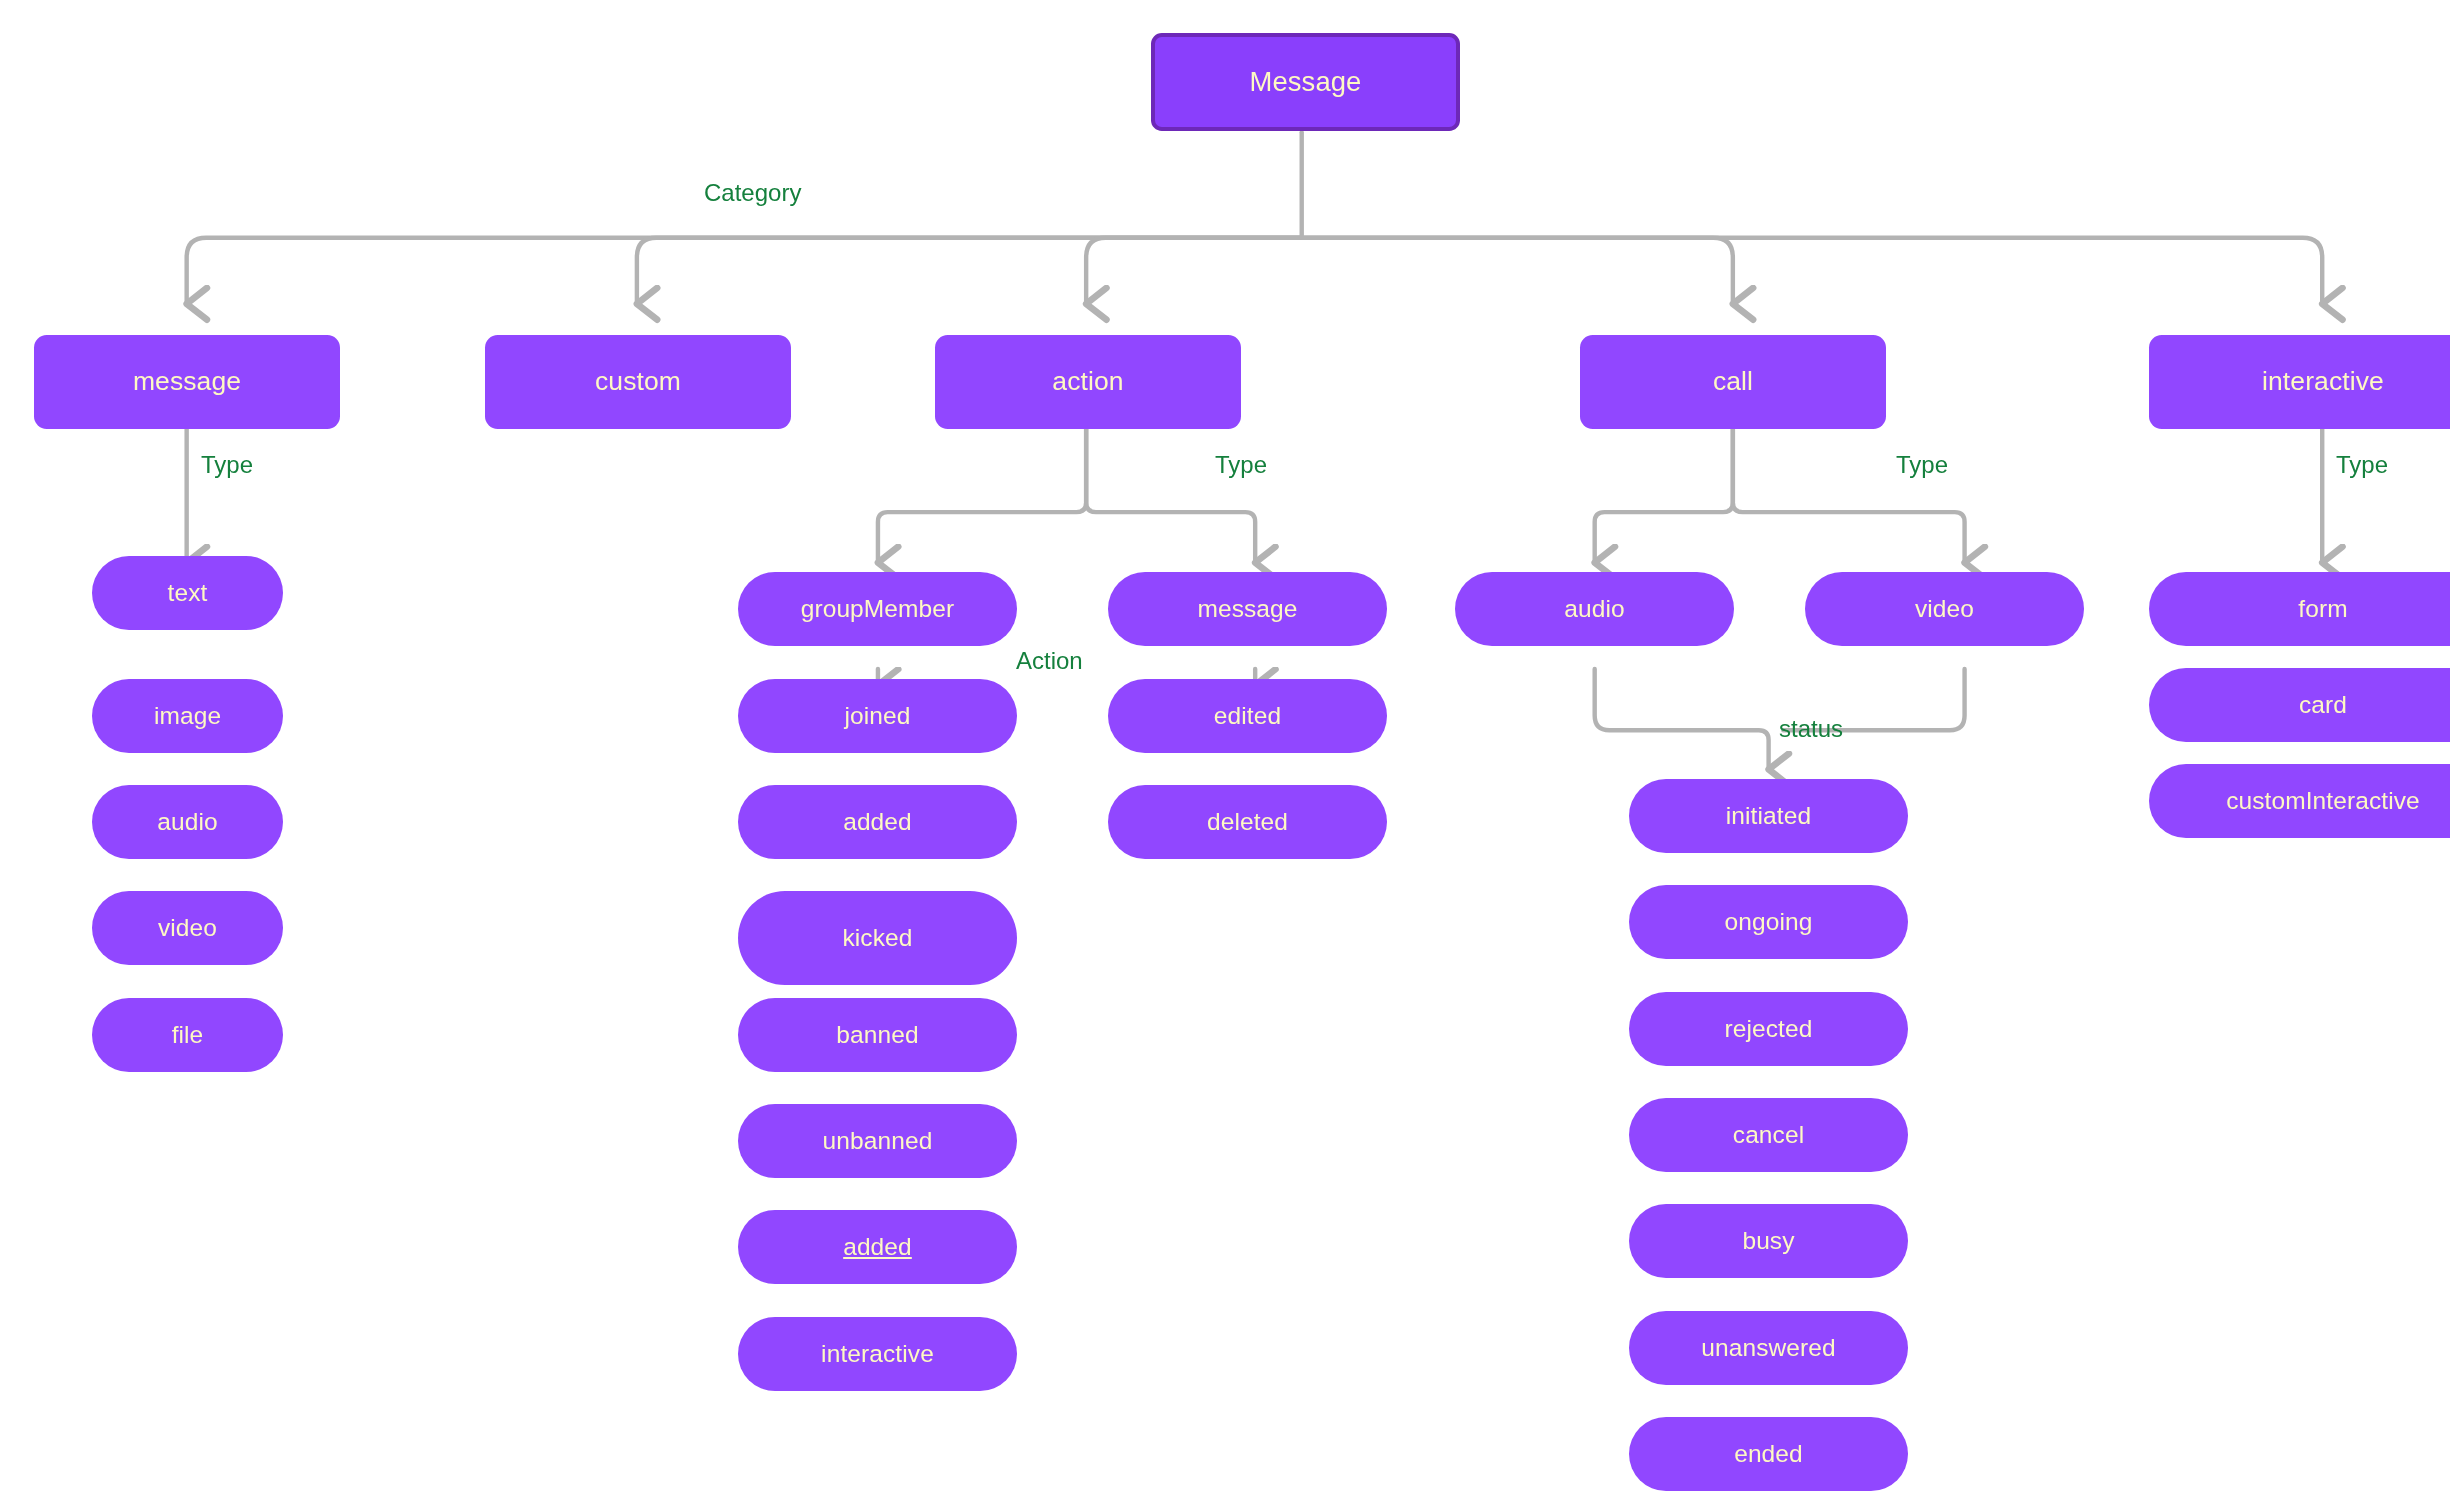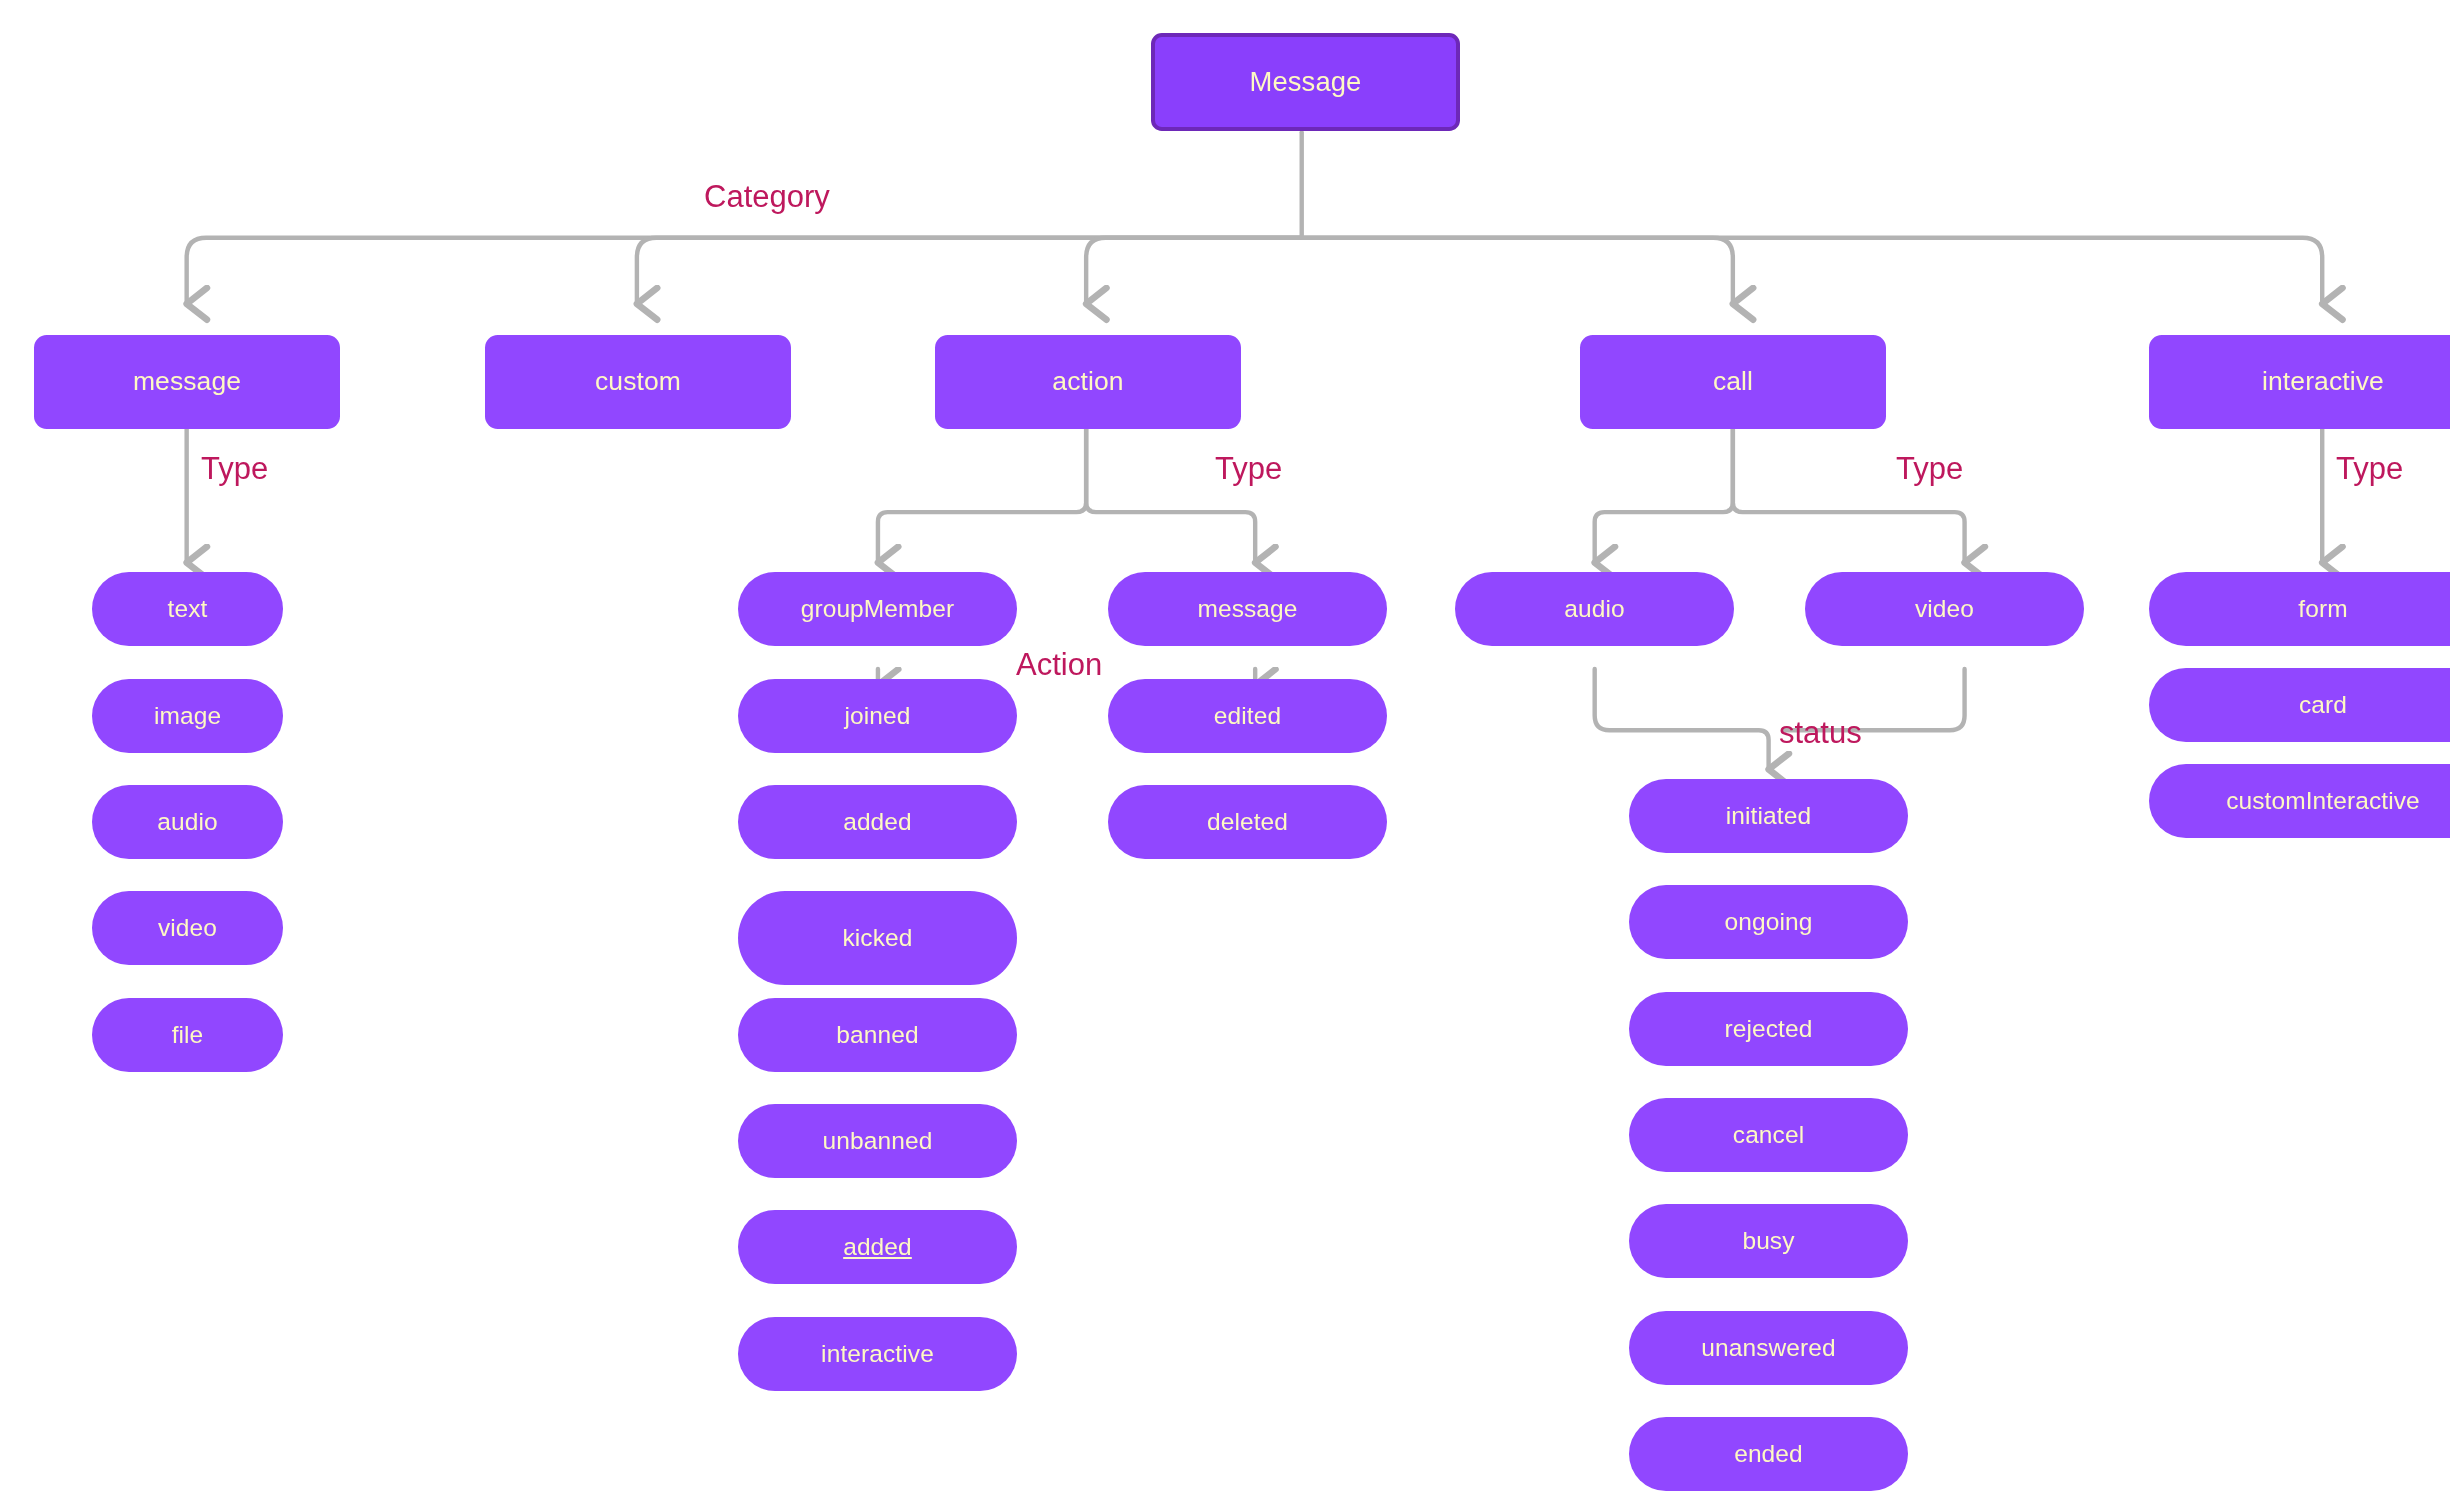--- a/index.html
+++ b/index.html
@@ -47,22 +47,22 @@
   .node.cat {
     border-radius: 12.7px;
     font-size: 26.5px;
   }
   .node.leaf {
     border-radius: 490px;
     font-size: 24.5px;
   }
   .edge-label {
     position: absolute;
-    color: #be185d;
-    font-size: 31px;
+    color: #15803d;
+    font-size: 24px;
     white-space: nowrap;
     line-height: 1;
   }
 </style>
 </head>
 <body>
 
 <div id="canvas">
 
   <svg id="edges" viewBox="0 0 5109 3071" preserveAspectRatio="none">
@@ -120,21 +120,21 @@
   </div>
   <div class="node cat" style="left:2149px; top:335px; width:348px; height:94px;">
     <span>interactive</span>
   </div>
 
   <div class="edge-label" style="left:201px; top:453px;">Type</div>
   <div class="edge-label" style="left:1215px; top:453px;">Type</div>
   <div class="edge-label" style="left:1896px; top:453px;">Type</div>
   <div class="edge-label" style="left:2336px; top:453px;">Type</div>
 
-  <div class="node leaf" style="left:92px; top:572px; width:191px; height:74px;">
+  <div class="node leaf" style="left:92px; top:556px; width:191px; height:74px;">
     <span>text</span>
   </div>
   <div class="node leaf" style="left:92px; top:679px; width:191px; height:74px;">
     <span>image</span>
   </div>
   <div class="node leaf" style="left:92px; top:785px; width:191px; height:74px;">
     <span>audio</span>
   </div>
   <div class="node leaf" style="left:92px; top:891px; width:191px; height:74px;">
     <span>video</span>

